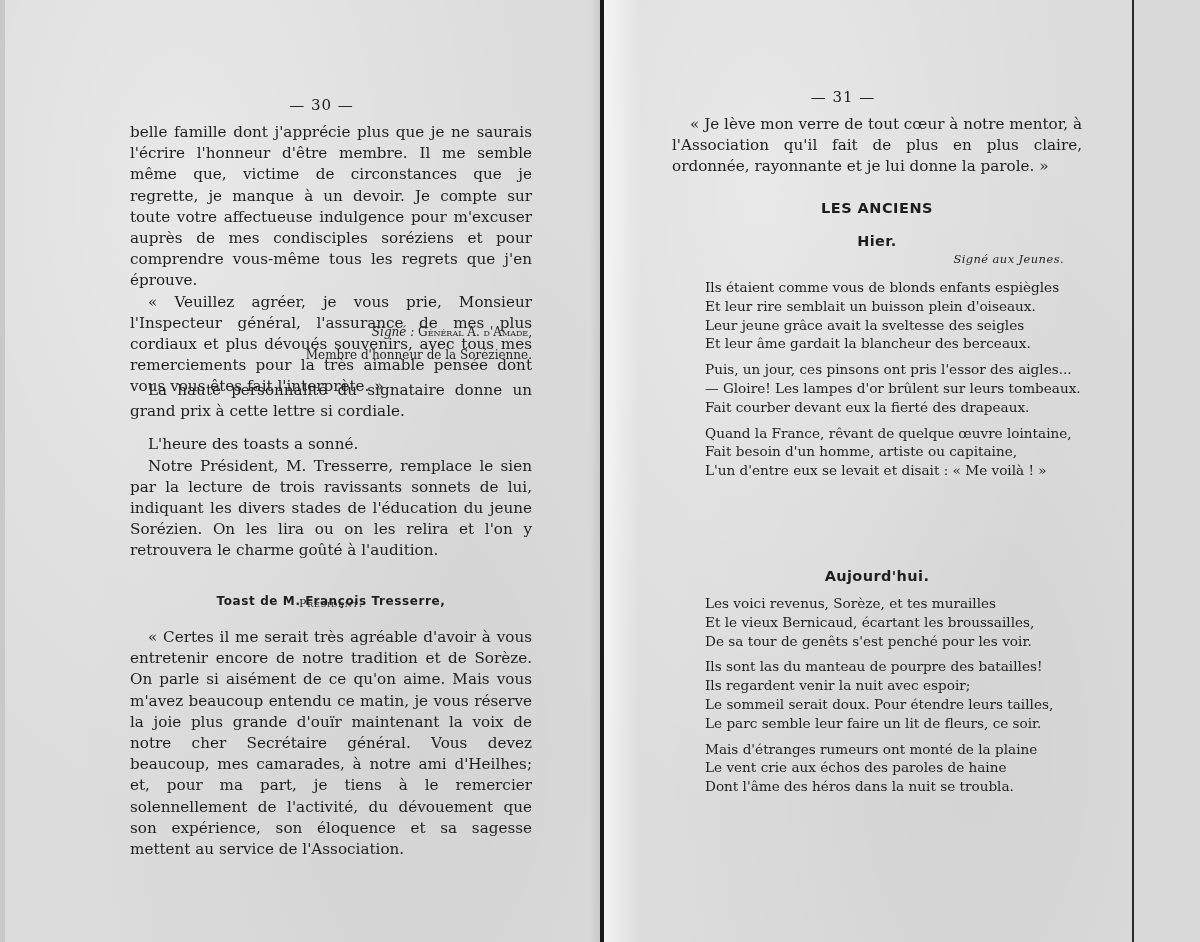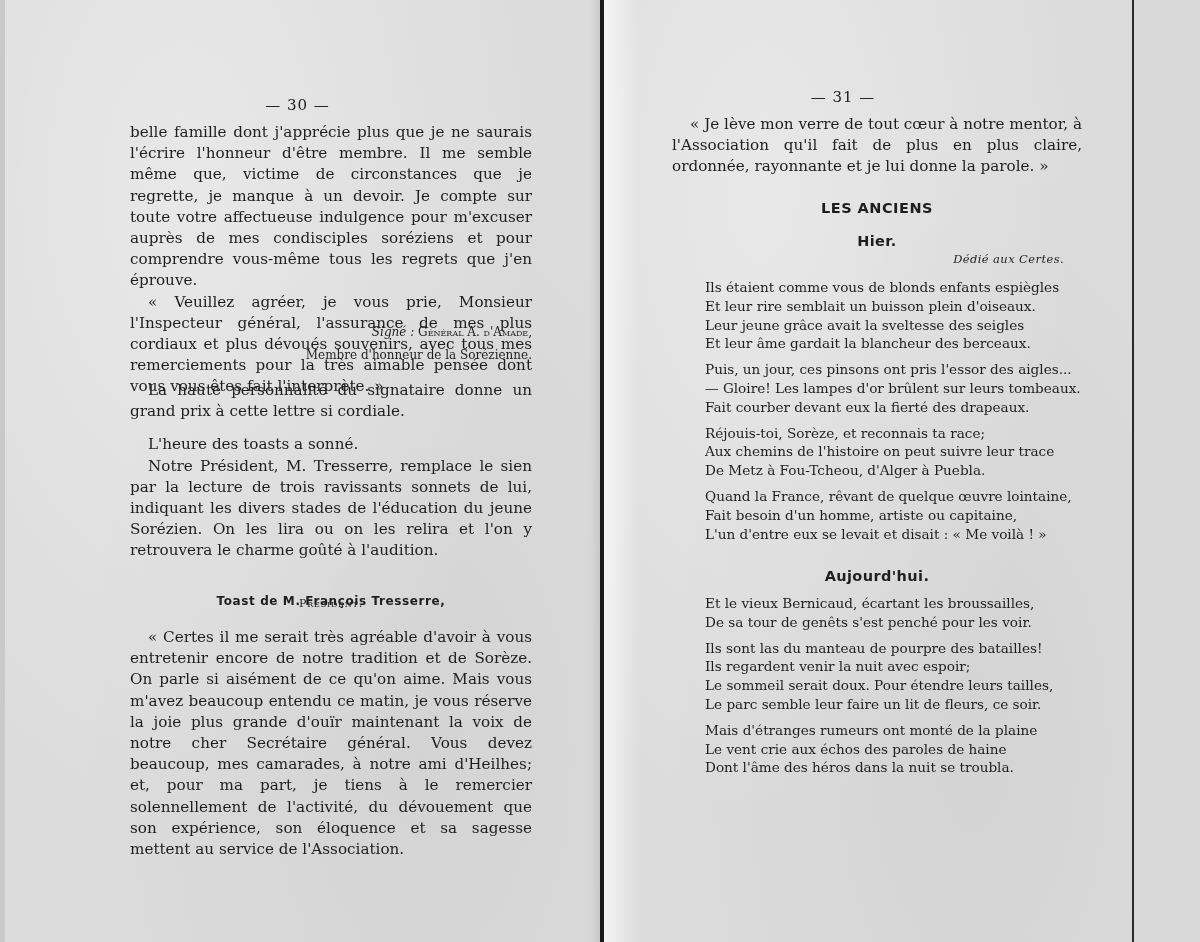--- a/index.html
+++ b/index.html
@@ -21,21 +21,21 @@
     .page.left { width: 600px; border-left: 5px solid #c9c9c9; box-sizing: border-box; }
     .page.right { width: 534px; }
     .gutter-left { position: absolute; right: 0; top: 0; width: 10px; height: 100%;
       background: linear-gradient(to right, rgba(0,0,0,0), rgba(0,0,0,0.08)); }
     .gutter-line { position: absolute; left: 600px; top: 0; width: 4px; height: 942px; background: #1a1a1a; }
     .gutter-right { position: absolute; left: 0; top: 0; width: 40px; height: 100%;
       background: linear-gradient(to right, rgba(255,255,255,0.75), rgba(255,255,255,0)); }
     .edge-right { position: absolute; right: 0; top: 0; width: 2px; height: 100%; background: #2a2a2a; }
 
     .folio { position: absolute; top: 96px; width: 100%; text-align: center; font-size: 15px; letter-spacing: 1px; }
-    .left .folio { left: -5px; }
+    .left .folio { left: -5px; padding-left: 24px; }
     .block { position: absolute; }
 
     .prose { font-size: 15.2px; line-height: 21.2px; text-align: justify; }
     .prose p { margin: 0; }
     .indent { text-indent: 18px; }
     .gap { margin-top: 12px !important; }
 
     .sig { text-align: right; font-size: 12px; line-height: 23px; }
     .sig .it { font-style: italic; }
     .smallcaps { font-variant: small-caps; }
@@ -92,50 +92,46 @@
     <div class="gutter-right"></div>
     <div class="edge-right"></div>
     <div class="folio" style="top:88px; left:-24px;">— 31 —</div>
 
     <div class="block heading h-anciens" style="left:72px; top:200px; width:410px; text-align:center;">LES ANCIENS</div>
 
     <div class="block prose" style="left:72px; top:114px; width:410px;">
       <p class="indent">« Je lève mon verre de tout cœur à notre mentor, à l'Association qu'il fait de plus en plus claire, ordonnée, rayonnante et je lui donne la parole. »</p>
     </div>
     <div class="block heading h-sub" style="left:72px; top:233px; width:410px; text-align:center;">Hier.</div>
-    <div class="block dedic" style="left:72px; top:252px; width:392px;">Dédié aux Certes.</div>
+    <div class="block dedic" style="left:72px; top:252px; width:392px;">Signé aux Jeunes.</div>
 
     <div class="block poem" style="left:105px; top:278px;">
       <div class="stanza">
         <span class="line">Ils étaient comme vous de blonds enfants espiègles</span>
         <span class="line">Et leur rire semblait un buisson plein d'oiseaux.</span>
         <span class="line">Leur jeune grâce avait la sveltesse des seigles</span>
         <span class="line">Et leur âme gardait la blancheur des berceaux.</span>
       </div>
       <div class="stanza">
         <span class="line">Puis, un jour, ces pinsons ont pris l'essor des aigles...</span>
         <span class="line">— Gloire! Les lampes d'or brûlent sur leurs tombeaux.</span>
         <span class="line">Fait courber devant eux la fierté des drapeaux.</span>
       </div>
       <div class="stanza">
-        <span class="line">Réjouis-toi, Sorèze, et reconnais ta race;</span>
-        <span class="line">Aux chemins de l'histoire on peut suivre leur trace</span>
-        <span class="line">De Metz à Fou-Tcheou, d'Alger à Puebla.</span>
-      </div>
-      <div class="stanza">
         <span class="line">Quand la France, rêvant de quelque œuvre lointaine,</span>
         <span class="line">Fait besoin d'un homme, artiste ou capitaine,</span>
         <span class="line">L'un d'entre eux se levait et disait : « Me voilà ! »</span>
       </div>
     </div>
 
     <div class="block heading h-sub" style="left:72px; top:568px; width:410px; text-align:center;">Aujourd'hui.</div>
 
     <div class="block poem" style="left:105px; top:594px;">
       <div class="stanza">
+        <span class="line">Les voici revenus, Sorèze, et tes murailles</span>
         <span class="line">Et le vieux Bernicaud, écartant les broussailles,</span>
         <span class="line">De sa tour de genêts s'est penché pour les voir.</span>
       </div>
       <div class="stanza">
         <span class="line">Ils sont las du manteau de pourpre des batailles!</span>
         <span class="line">Ils regardent venir la nuit avec espoir;</span>
         <span class="line">Le sommeil serait doux. Pour étendre leurs tailles,</span>
         <span class="line">Le parc semble leur faire un lit de fleurs, ce soir.</span>
       </div>
       <div class="stanza">

